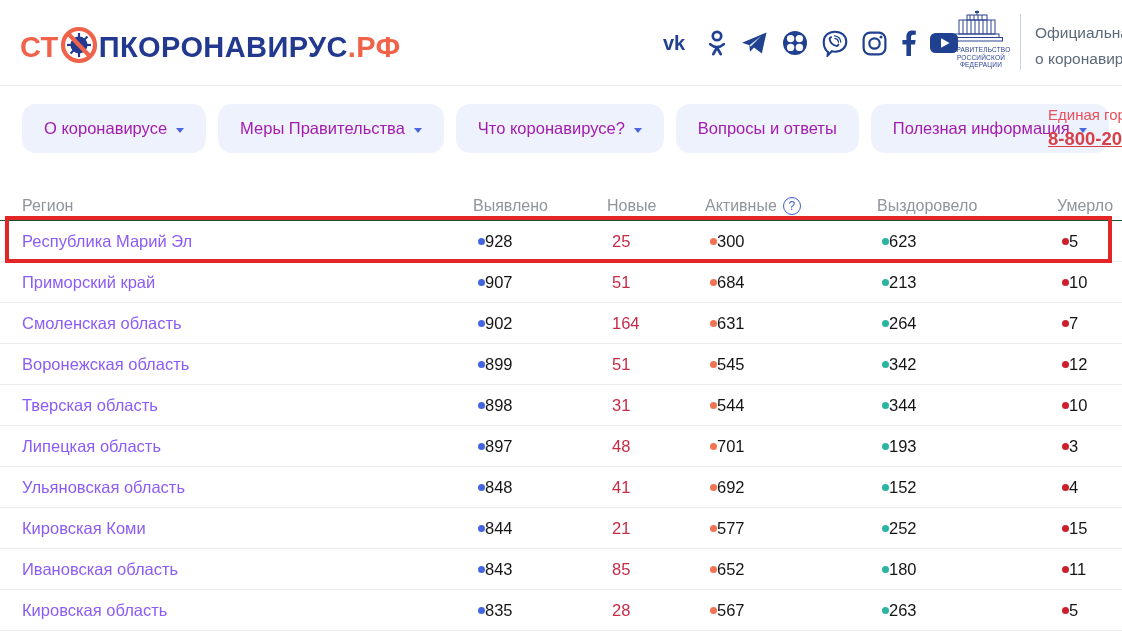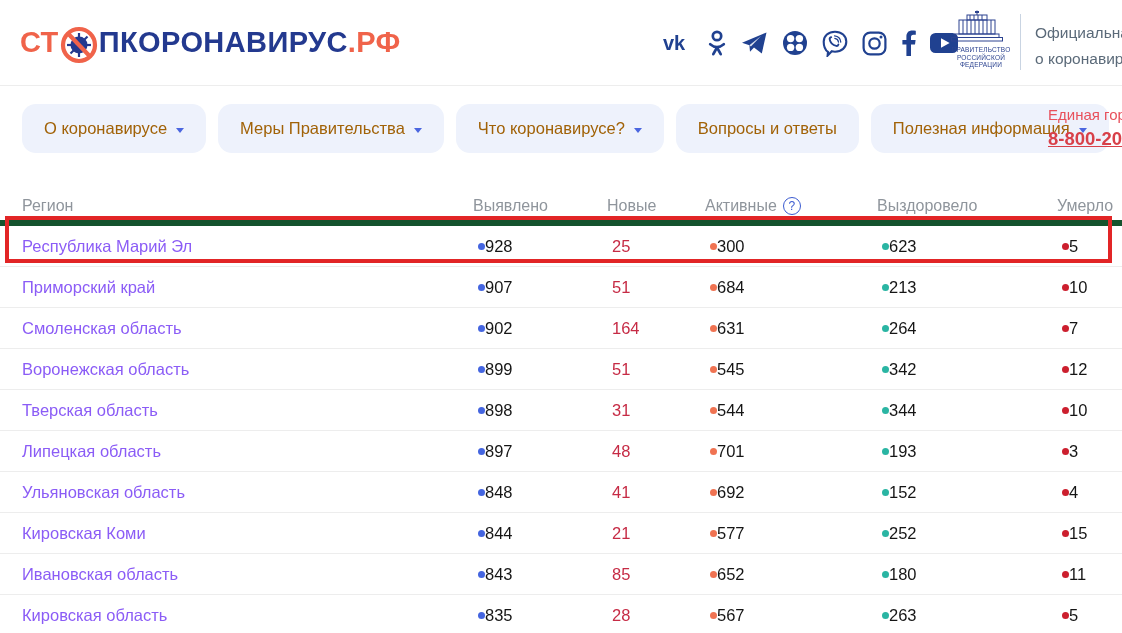--- a/index.html
+++ b/index.html
@@ -4,49 +4,49 @@
 <style>
   html,body{margin:0;padding:0;}
   body{
     width:1122px;height:633px;overflow:hidden;position:relative;
     background:#ffffff;
     font-family:"Liberation Sans","DejaVu Sans",sans-serif;
     color:#1a1a1a;
   }
   
   .topbar{position:relative;height:85px;border-bottom:1px solid #ededed;}
-  .logo{position:absolute;left:20px;top:26px;display:flex;align-items:flex-start;
+  .logo{position:absolute;left:20px;top:26px;display:flex;align-items:flex-end;
         font-weight:bold;font-size:29px;letter-spacing:.4px;cursor:pointer;white-space:nowrap;}
   .lg-or{color:#f0634a;}
   .lg-nv{color:#23398f;}
   .virus-badge{display:inline-block;width:38px;height:38px;margin:0 1px;}
   .social{position:absolute;left:663px;top:29px;display:flex;align-items:center;gap:14px;}
   .social .sicon{display:flex;align-items:center;justify-content:flex-start;height:28px;cursor:pointer;}
   .gov{position:absolute;left:950px;top:10px;display:flex;align-items:flex-start;}
   .gov-emblem{width:62px;text-align:center;color:#2c4390;}
   .gov-caption{font-size:6.5px;line-height:7.5px;letter-spacing:.2px;color:#2c4390;margin-top:2px;}
   .gov-divider{width:1px;height:56px;background:#c9d4e2;margin:4px 0 0 8px;}
   .gov-info{margin:10px 0 0 14px;font-size:15.5px;line-height:26px;color:#5b6a79;white-space:nowrap;}
   
   .navrow{position:absolute;left:22px;top:104px;display:flex;gap:12px;}
   .navbtn{height:49px;display:flex;align-items:center;padding:0 22px;border:none;
-          border-radius:14px;background:#eef2fc;color:#a16207;font-size:16.5px;
+          border-radius:14px;background:#eef2fc;color:#a21caf;font-size:16.5px;
           font-family:inherit;cursor:pointer;white-space:nowrap;}
   .chev{display:inline-block;width:0;height:0;margin-left:9px;margin-top:3px;
         border-left:4px solid transparent;border-right:4px solid transparent;
         border-top:5px solid #4b66e0;}
   .hotline{position:absolute;left:1048px;top:106px;white-space:nowrap;}
   .hotline-label{font-size:15px;color:#e8505b;}
   .hotline-phone{display:block;margin-top:4px;font-size:18.5px;font-weight:bold;
                  color:#d84049;text-decoration:underline;cursor:pointer;}
   
   .table{position:absolute;left:0;top:191px;width:1122px;}
   .grid-row{display:grid;grid-template-columns:451px 134px 98px 172px 180px 1fr;
             align-items:center;padding-left:22px;padding-right:12px;}
-  .thead{height:29px;color:#8f959c;font-size:16px;border-bottom:6px solid #14532d;}
+  .thead{height:29px;color:#8f959c;font-size:16px;border-bottom:1px solid #14532d;}
   .th{display:flex;align-items:center;gap:6px;}
   .help{display:inline-flex;align-items:center;justify-content:center;width:18px;height:18px;
         border:1.5px solid #3b5bd0;border-radius:50%;color:#3b5bd0;font-size:12px;
         cursor:pointer;box-sizing:border-box;}
   .trow{height:40px;border-bottom:1px solid #ededed;font-size:16.5px;cursor:pointer;}
   .cell-region{color:#8b5cf6;}
   .cell-num{display:flex;align-items:center;gap:0;padding-left:5px;color:#151515;}
   .dot{width:7px;height:7px;border-radius:50%;flex:0 0 auto;}
   .dot-blue{background:#4465e0;}
   .dot-orange{background:#f07352;}

